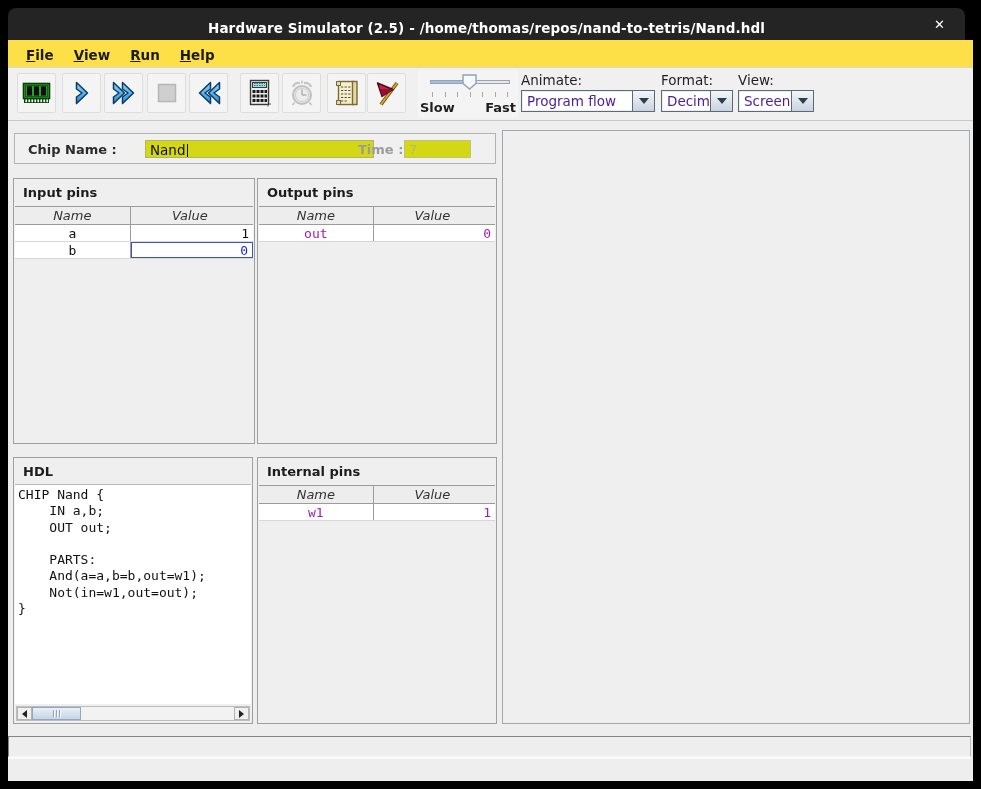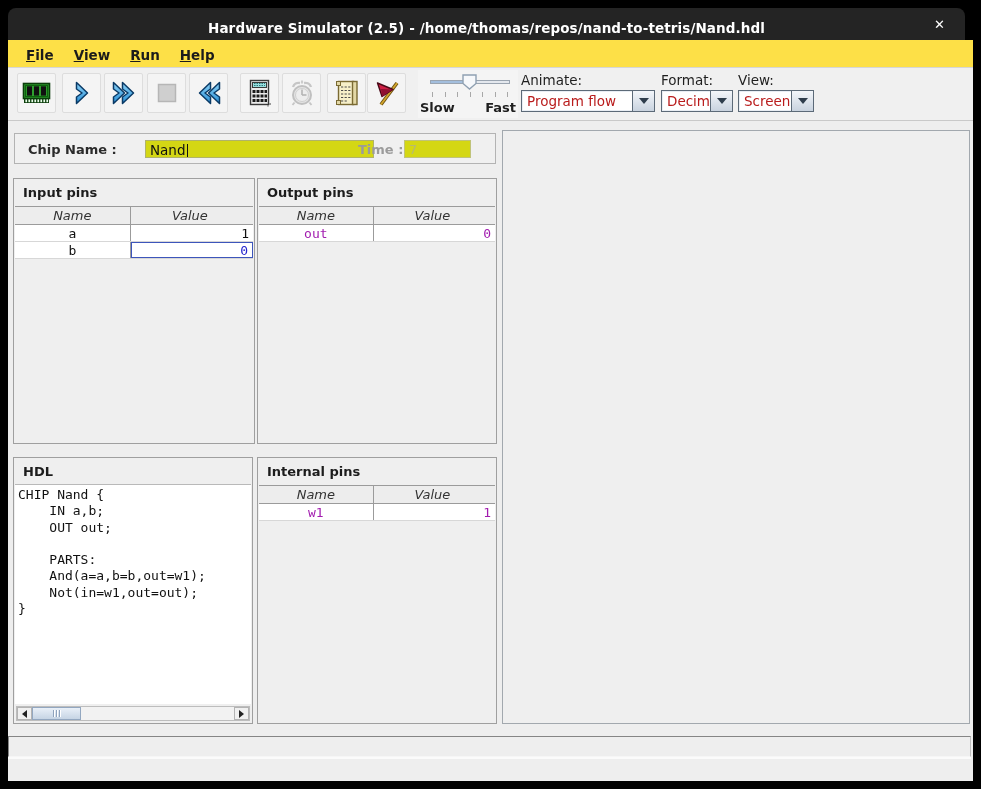--- a/index.html
+++ b/index.html
@@ -49,21 +49,21 @@
   .speed-ticks i{width:1px;height:5px;background:#a8a8a8;}
   .speed-labels{position:absolute;left:2px;right:2px;top:30px;display:flex;justify-content:space-between;}
   .speed-labels span{font-size:13px;font-weight:bold;color:#1f1f1f;}
   
   .combo-group{position:absolute;top:4px;}
   .combo-label{font-size:13.5px;color:#1f1f1f;margin-bottom:2px;}
   .combo{
     position:relative;height:22px;background:#fff;border:1px solid #5c6a78;
     box-shadow:inset 0 0 0 1px #e9eef4;box-sizing:border-box;
   }
-  .combo-text{font-size:13.5px;color:#b91c1c;padding:2px 26px 12px 5px;white-space:nowrap;overflow:hidden;}
+  .combo-text{font-size:13.5px;color:#4c1d95;padding:2px 26px 12px 5px;white-space:nowrap;overflow:hidden;}
   .combo-arrow{
     position:absolute;right:0;top:0;bottom:0;width:21px;
     border-left:1px solid #5c6a78;background:linear-gradient(#f3f6fa,#c9d3df);
     display:flex;align-items:center;justify-content:center;
   }
   .combo-arrow::after{content:"";border-left:5px solid transparent;border-right:5px solid transparent;border-top:6px solid #2e3d4c;}
   
   .content{position:absolute;left:8px;top:121px;right:8px;bottom:8px;background:#eeeeee;}
   .chip-bar{
     position:absolute;left:6px;top:12px;width:482px;height:31px;

